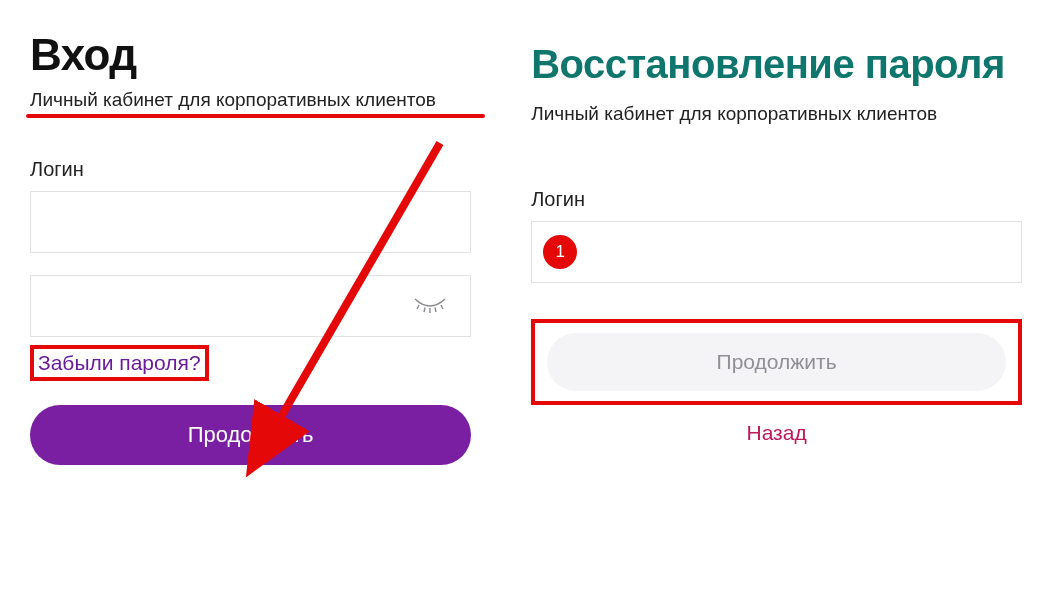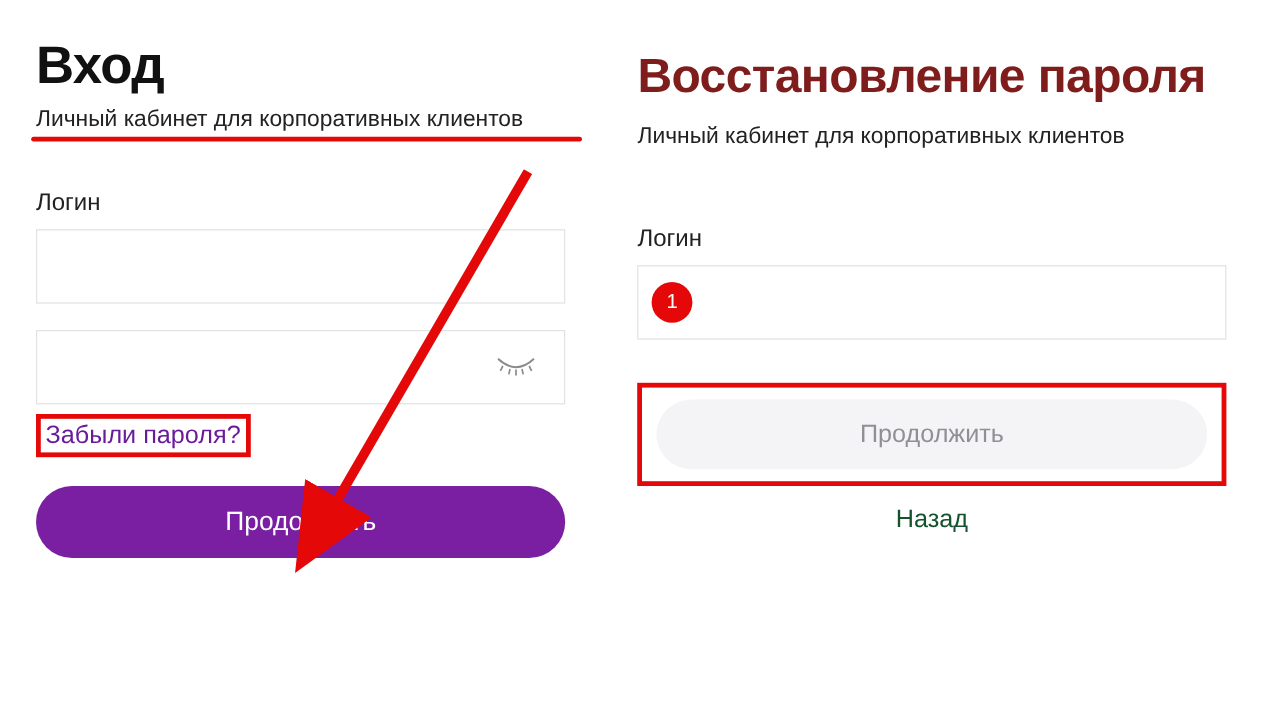--- a/index.html
+++ b/index.html
@@ -95,21 +95,21 @@
       left: 30px;
       top: 110px;
       pointer-events: none;
     }
 
     
     .right { width: 495px; }
     .right .title {
       font-size: 40px;
       font-weight: 800;
-      color: #7f1d1d;
+      color: #0f766e;
       letter-spacing: -0.5px;
       line-height: 1.15;
       margin-top: 10px;
     }
     .right .subtitle {
       font-size: 19px;
       color: #222;
       line-height: 1.4;
       margin-top: 14px;
     }
@@ -144,21 +144,21 @@
       background: #f4f4f6;
       color: #8f8f96;
       font-size: 21px;
       cursor: default;
     }
 
     .back-link {
       display: block;
       margin: 16px auto 0 auto;
       text-align: center;
-      color: #14532d;
+      color: #be185d;
       font-size: 21px;
       text-decoration: none;
       width: max-content;
     }
   </style>
 </head>
 <body>
 
 <div class="cols">
 

